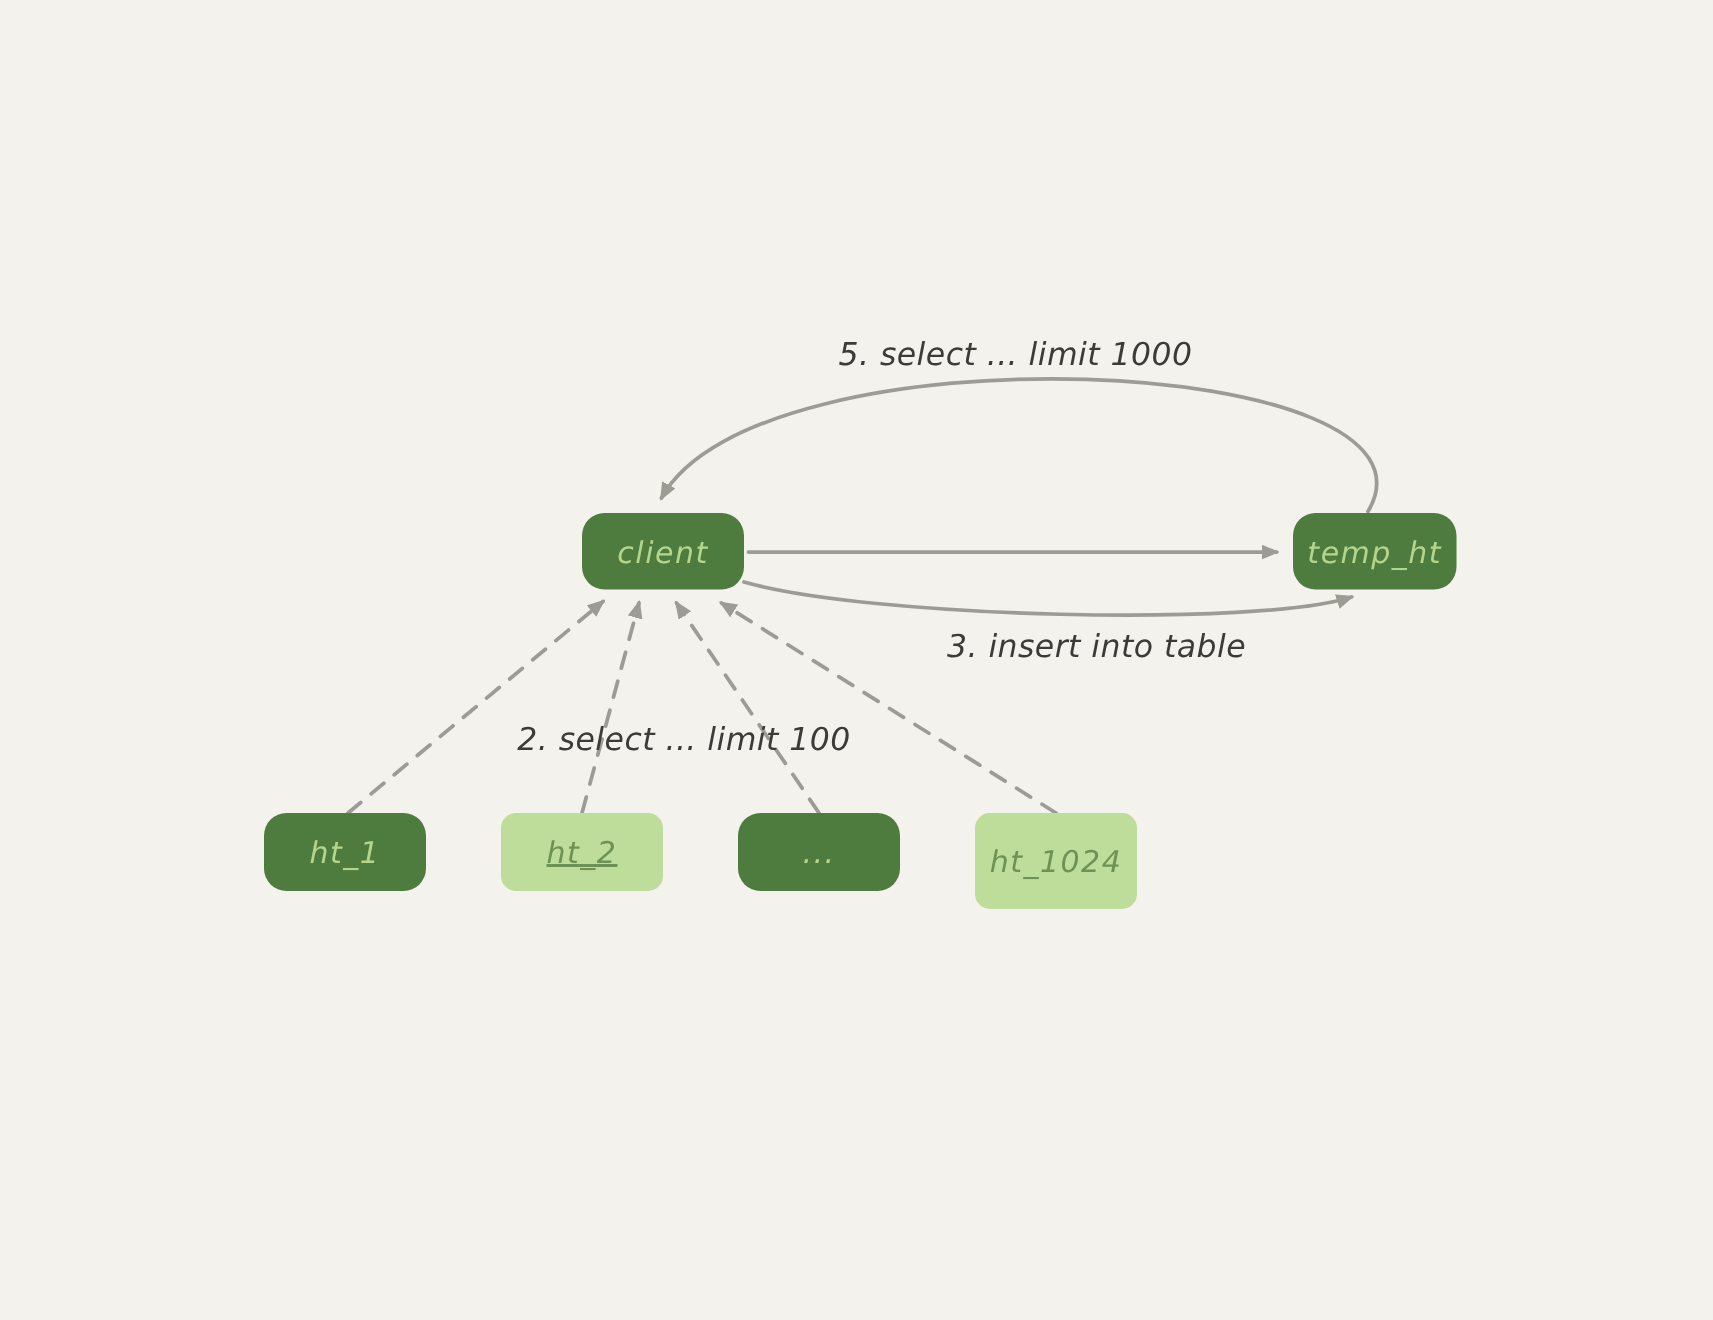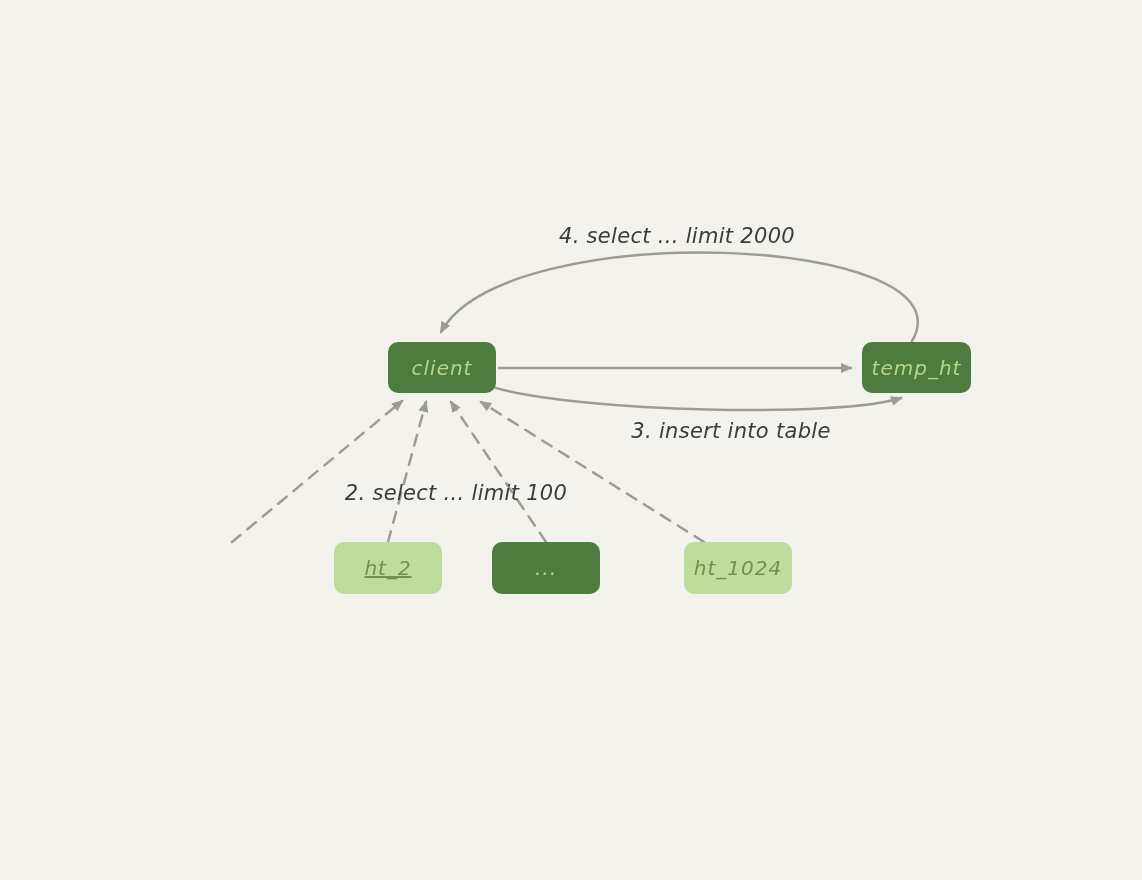--- a/index.html
+++ b/index.html
@@ -35,21 +35,21 @@
     stroke-linecap: round;
   }
   .edge-line.dashed { stroke-dasharray: 11 9; }
   .node {
     position: absolute;
     border-radius: 10px;
     display: flex;
     align-items: center;
     justify-content: center;
   }
-  .node.dark { background: var(--node_dark); color: var(--text_on_dark); }
+  .node.dark { background: var(--node_dark); color: var(--text_on_dark); border-radius: 15px; }
   .node.light { background: var(--node_light); color: var(--text_on_light); }
   .node-label {
     font-size: 20px;
     font-style: italic;
     letter-spacing: 1px;
     white-space: nowrap;
   }
   .edge-label {
     position: absolute;
     transform: translate(-50%, -50%);
@@ -85,33 +85,36 @@
   </svg>
 
   <div class="node dark" style="left:388px; top:342px; width:108px; height:51px;">
     <span class="node-label">client</span>
   </div>
 
   <div class="node dark" style="left:862px; top:342px; width:109px; height:51px;">
     <span class="node-label">temp_ht</span>
   </div>
 
+  <div class="node dark" style="left:176px; top:542px; width:108px; height:52px;">
+    <span class="node-label">ht_1</span>
+  </div>
 
   <div class="node light" style="left:334px; top:542px; width:108px; height:52px;text-decoration:underline;">
     <span class="node-label">ht_2</span>
   </div>
 
   <div class="node dark" style="left:492px; top:542px; width:108px; height:52px;">
     <span class="node-label">...</span>
   </div>
 
-  <div class="node light" style="left:684px; top:542px; width:108px; height:52px;text-align:right;">
+  <div class="node light" style="left:650px; top:542px; width:108px; height:64px;text-align:right;">
     <span class="node-label">ht_1024</span>
   </div>
 
-  <div class="edge-label" style="left:677px; top:236px;">4. select ... limit 2000</div>
+  <div class="edge-label" style="left:677px; top:236px;">5. select ... limit 1000</div>
 
 
   <div class="edge-label" style="left:731px; top:431px;">3. insert into table</div>
 
   <div class="edge-label" style="left:456px; top:493px;">2. select ... limit 100</div>
 
 </div>
 
 </body></html>

